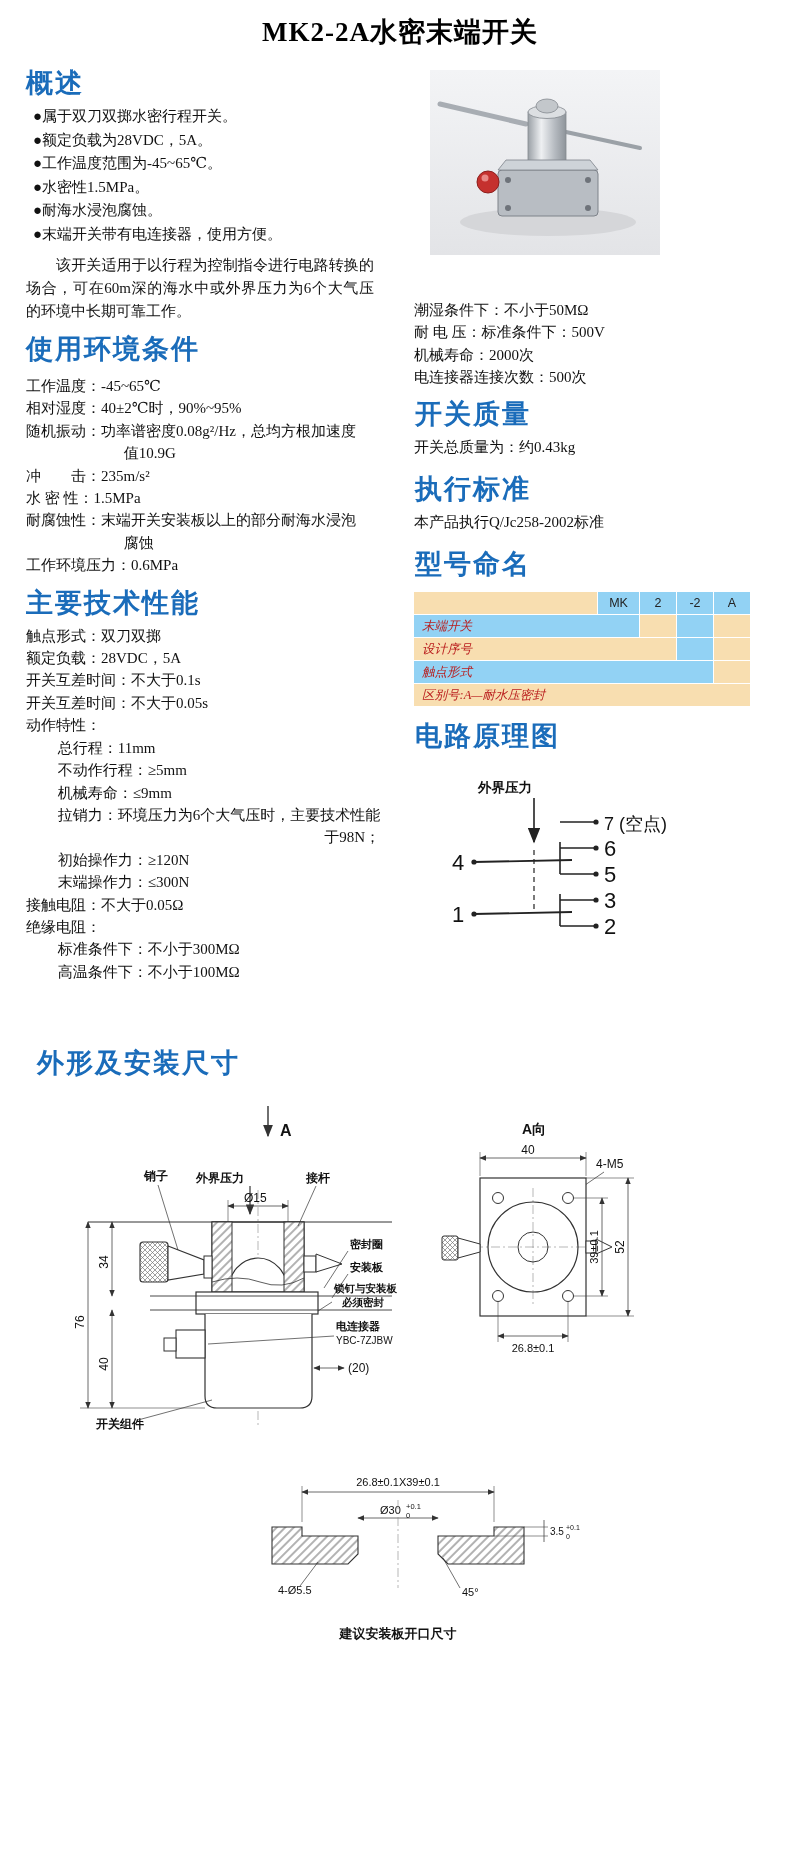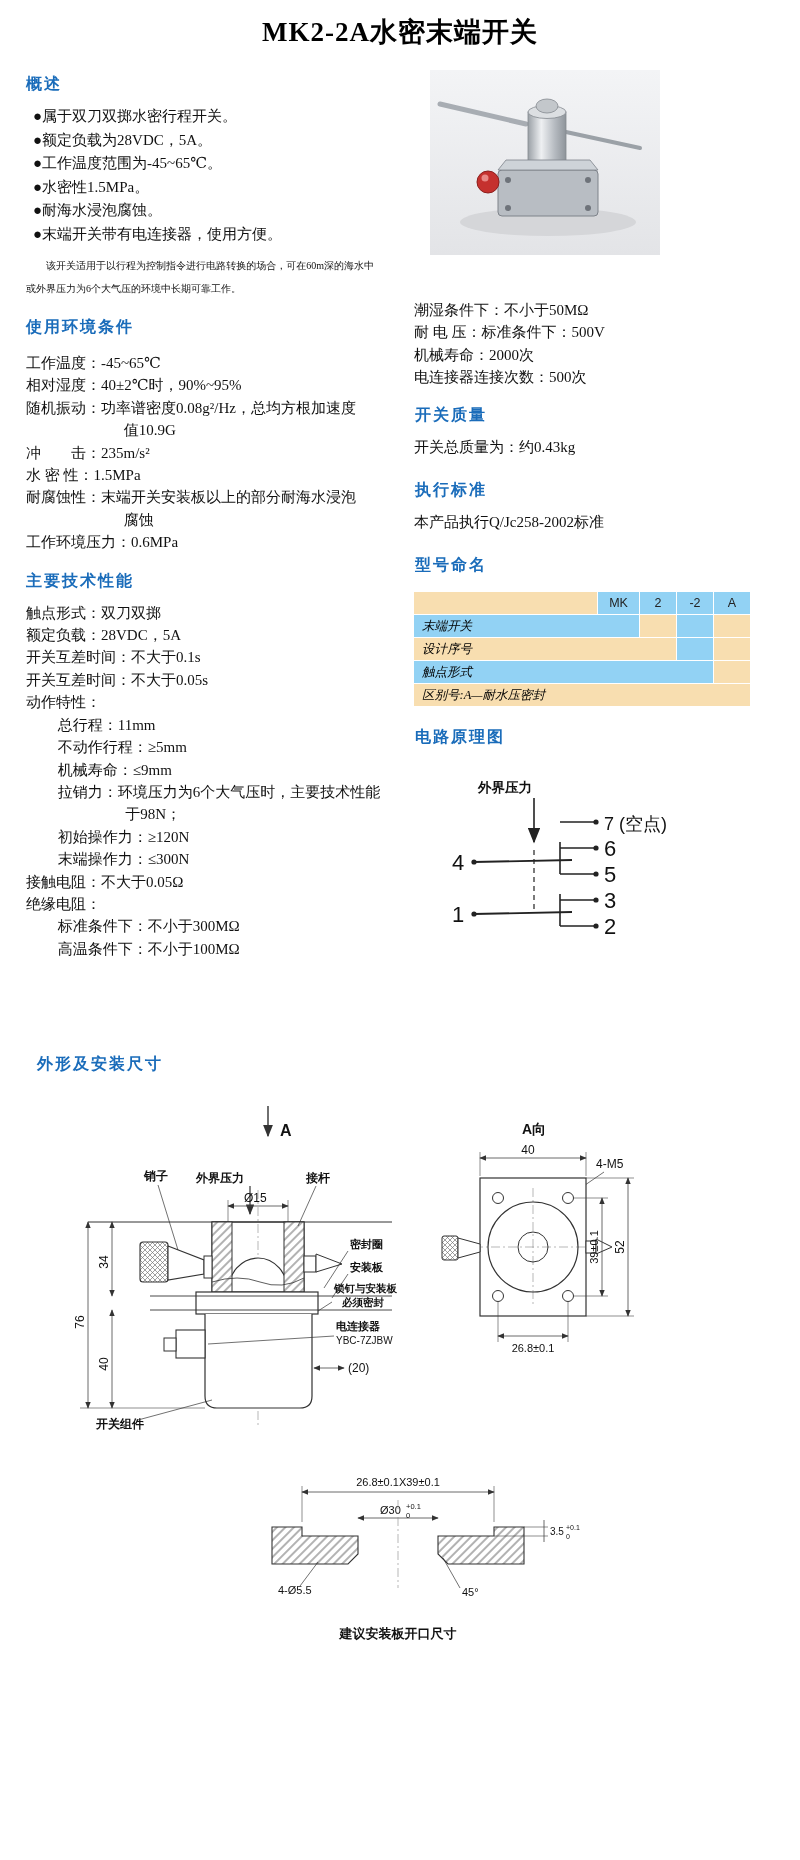--- a/index.html
+++ b/index.html
@@ -8,48 +8,48 @@
     font-family:"Liberation Serif","DejaVu Serif",serif;color:#111;
     overflow:hidden;
   }
   .doc-title{
     position:absolute;top:14px;left:0;width:100%;text-align:center;
     font-size:27px;font-weight:bold;letter-spacing:1px;color:#000;
   }
   .col-left{position:absolute;left:15px;top:64px;width:365px;}
   .col-right{position:absolute;left:412px;top:64px;width:375px;}
   h2.sec{
-    color:#1a6cba;font-size:16px;line-height:27px;font-weight:bold;
+    color:#1a6cba;font-size:27px;line-height:27px;font-weight:bold;
     font-family:"Liberation Sans","DejaVu Sans",sans-serif;
     letter-spacing:2px;margin:14px 0 8px 11px;
   }
   .col-right h2.sec{margin-left:3px;}
   .line{font-size:15px;line-height:22.4px;padding-left:11px;white-space:nowrap;}
   .col-right .line{padding-left:2px;}
   .bullets .line{line-height:23.5px;padding-left:18px;}
   p.para{
-    margin:8px 0 0 11px;font-size:10px;line-height:23px;text-align:justify;
+    margin:8px 0 0 11px;font-size:15px;line-height:23px;text-align:justify;
     text-indent:2em;width:348px;
   }
   
   .photo{display:block;margin:6px 0 0 18px;}
   
   .naming-table{position:relative;width:336px;margin:14px 0 0 2px;}
   .nrow{position:relative;height:22px;margin-bottom:1px;}
   .seg{position:absolute;top:0;height:22px;box-sizing:border-box;}
   .seg.orange{background:#f8deb0;}
   .seg.blue{background:#92d2f4;}
   .seg.code{
     text-align:center;font-size:12.5px;line-height:22px;
     font-family:"Liberation Sans","DejaVu Sans",sans-serif;color:#222;
     border-left:1px solid #fff;
   }
   .seg.lbl{
     font-size:12.5px;line-height:22px;padding-left:8px;font-style:italic;
-    color:#000000;white-space:nowrap;
+    color:#b91c1c;white-space:nowrap;
   }
   .dim-heading{position:absolute;left:26px;top:1036px;margin:0;}
   .dim-svg{position:absolute;left:0;top:1090px;}
   svg text{font-family:"Liberation Sans","DejaVu Sans",sans-serif;fill:#111;}
   .circuit-svg{display:block;margin:26px 0 0 36px;}
 </style>
 </head>
 <body>
 
 <div class="doc-title">MK2-2A水密末端开关</div>
@@ -84,21 +84,21 @@
   <div>
       <div class="line">触点形式：双刀双掷</div>
       <div class="line">额定负载：28VDC，5A</div>
       <div class="line">开关互差时间：不大于0.1s</div>
       <div class="line">开关互差时间：不大于0.05s</div>
       <div class="line">动作特性：</div>
       <div class="line" style="padding-left: 2.85em;">总行程：11mm</div>
       <div class="line" style="padding-left: 2.85em;">不动作行程：≥5mm</div>
       <div class="line" style="padding-left: 2.85em;">机械寿命：≤9mm</div>
       <div class="line" style="padding-left: 2.85em;">拉销力：环境压力为6个大气压时，主要技术性能</div>
-      <div class="line" style="padding-left: 7.35em;">于98N；</div>
+      <div class="line" style="padding-left: 7.35em; text-align: right;">于98N；</div>
       <div class="line" style="padding-left: 2.85em;">初始操作力：≥120N</div>
       <div class="line" style="padding-left: 2.85em;">末端操作力：≤300N</div>
       <div class="line">接触电阻：不大于0.05Ω</div>
       <div class="line">绝缘电阻：</div>
       <div class="line" style="padding-left: 2.85em;">标准条件下：不小于300MΩ</div>
       <div class="line" style="padding-left: 2.85em;">高温条件下：不小于100MΩ</div>
     </div>
 </div>
 
 <div class="col-right">

